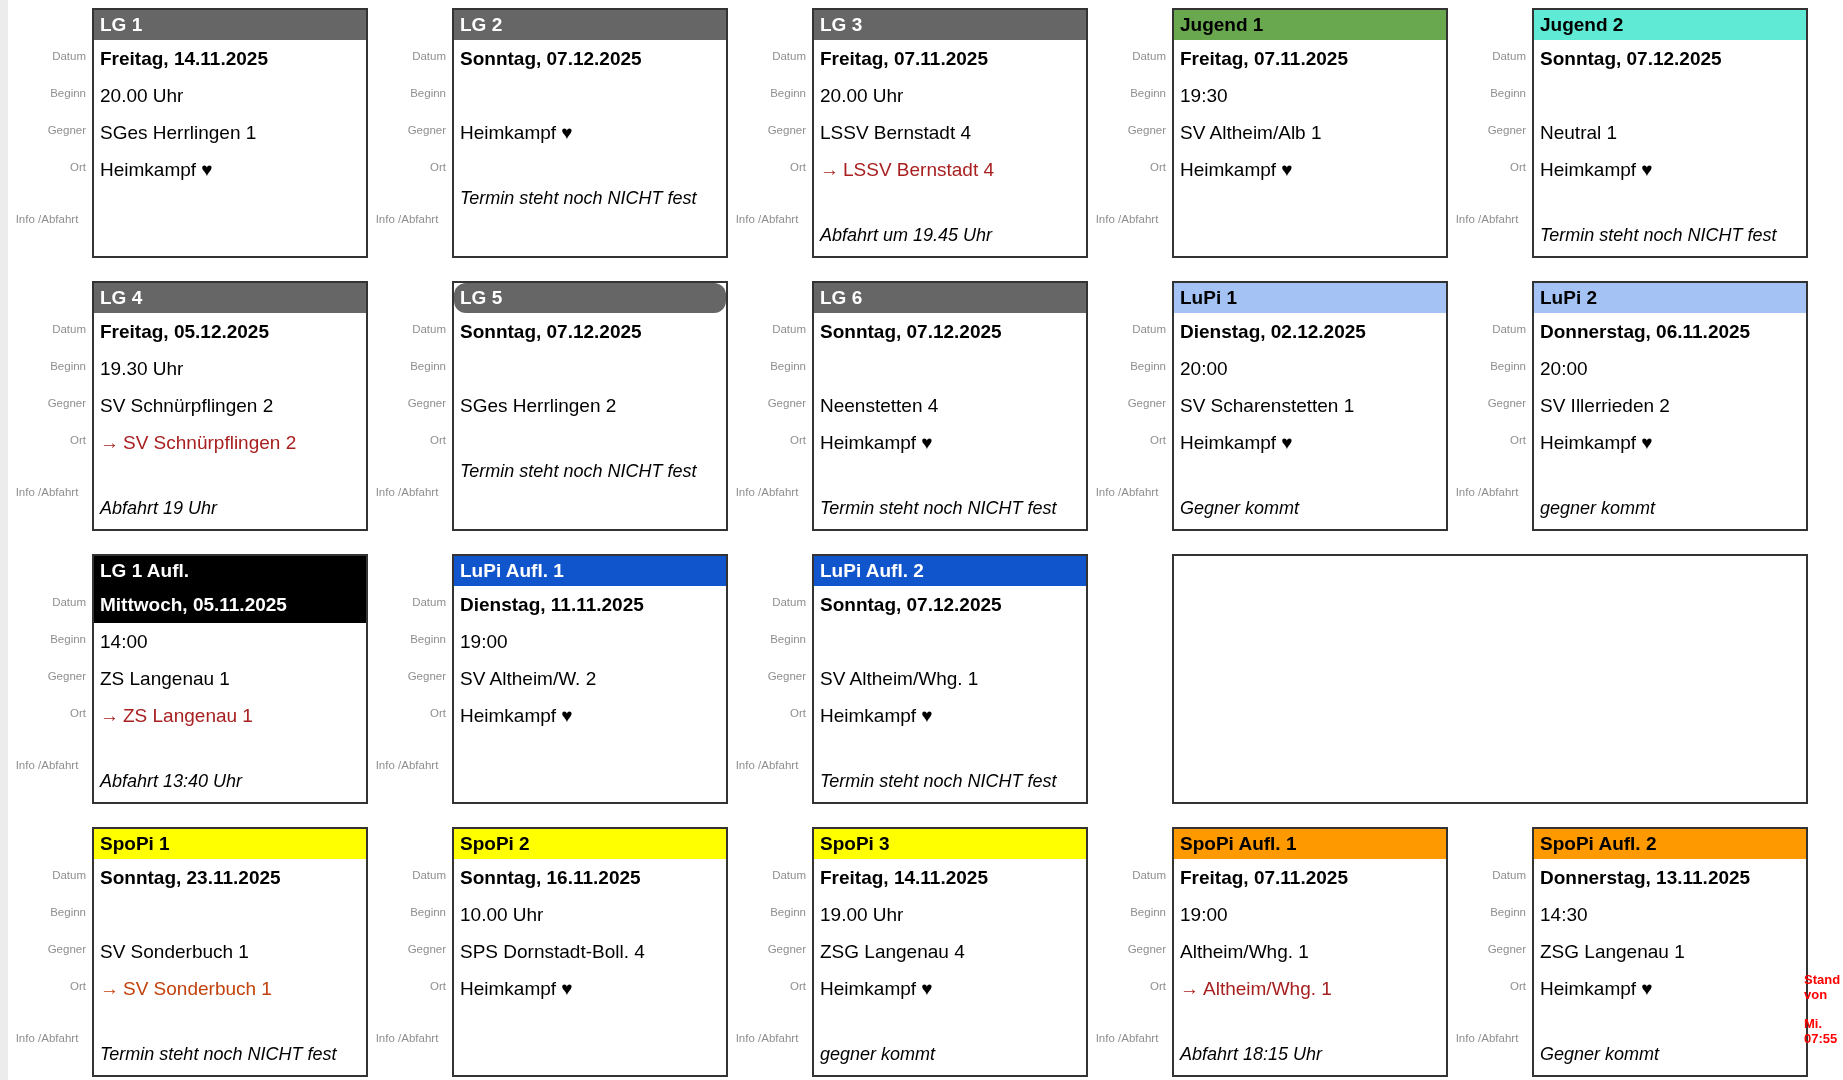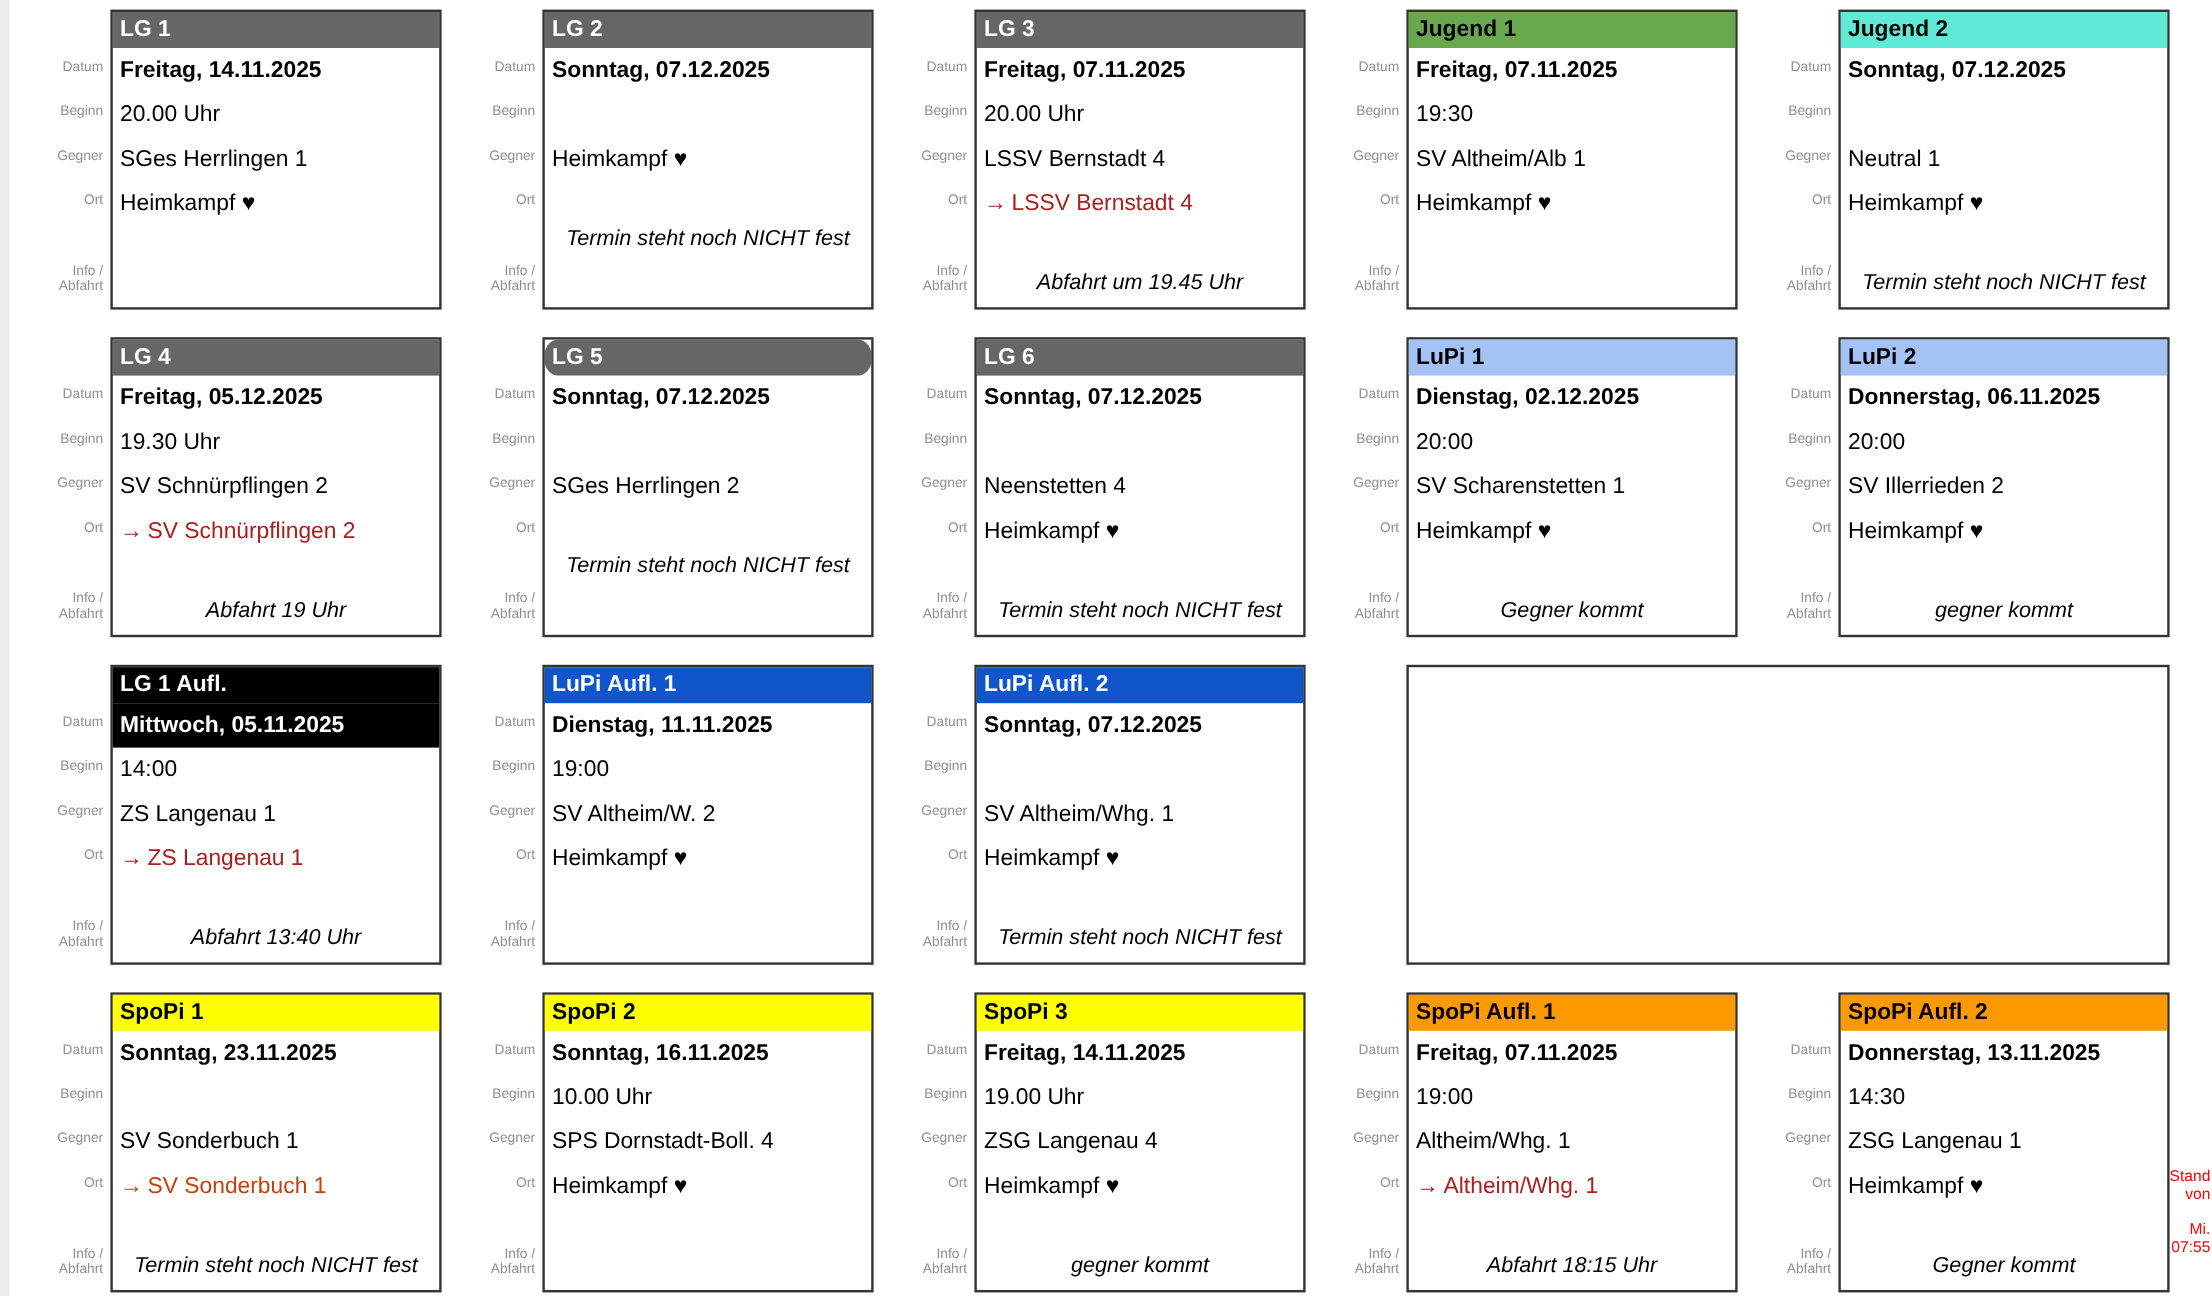--- a/index.html
+++ b/index.html
@@ -14,42 +14,42 @@
   .cell{display:flex;width:360px;flex:0 0 auto;}
   .cell.wide{width:720px;}
   .gutter{
     width:84px;flex:0 0 auto;box-sizing:border-box;
     display:flex;flex-direction:column;padding-top:30px;
     color:#8f8f8f;font-size:11.5px;text-align:right;
   }
   .g{padding-right:6px;}
   .g-datum,.g-beginn,.g-gegner,.g-ort{height:37px;line-height:37px;}
   .g-spacer{height:27px;}
-  .g-info{height:40px;display:flex;flex-direction:column;justify-content:center;line-height:13px;}
+  .g-info{height:40px;display:flex;flex-direction:row;justify-content:center;line-height:13px;}
   .card{
     width:348px;height:250px;box-sizing:border-box;
     border:2px solid #333333;background:#ffffff;
   }
   .card-header{
     height:30px;line-height:30px;padding:0 6px;
     font-size:19px;font-weight:bold;white-space:nowrap;overflow:hidden;
   }
   .crow{height:37px;line-height:37px;padding:0 6px;font-size:19px;white-space:nowrap;overflow:hidden;}
   .crow.datum{font-weight:bold;}
   .crow.on-header{background:#000000;color:#ffffff;}
   .spacer{height:27px;}
-  .crow.info{height:40px;line-height:40px;font-style:italic;font-size:18px;text-align:center;}
+  .crow.info{height:40px;line-height:40px;font-style:italic;font-size:18px;}
   .away-arrow{font-weight:bold;margin-right:4px;}
   .empty-box{
     width:648px;height:250px;box-sizing:border-box;
     border:2px solid #333333;background:#ffffff;
   }
   .stand{
     position:absolute;right:1px;top:972px;width:38px;
-    font-size:13px;line-height:15px;text-align:right;font-weight:normal;margin-left:44px;
+    font-size:13px;line-height:15px;text-align:left;font-weight:bold;margin-left:44px;
   }
   .stand .gap{height:14px;}
 </style>
 </head>
 <body>
 
 <div class="left-band"></div>
 
 <div class="board">
     <div class="row">

